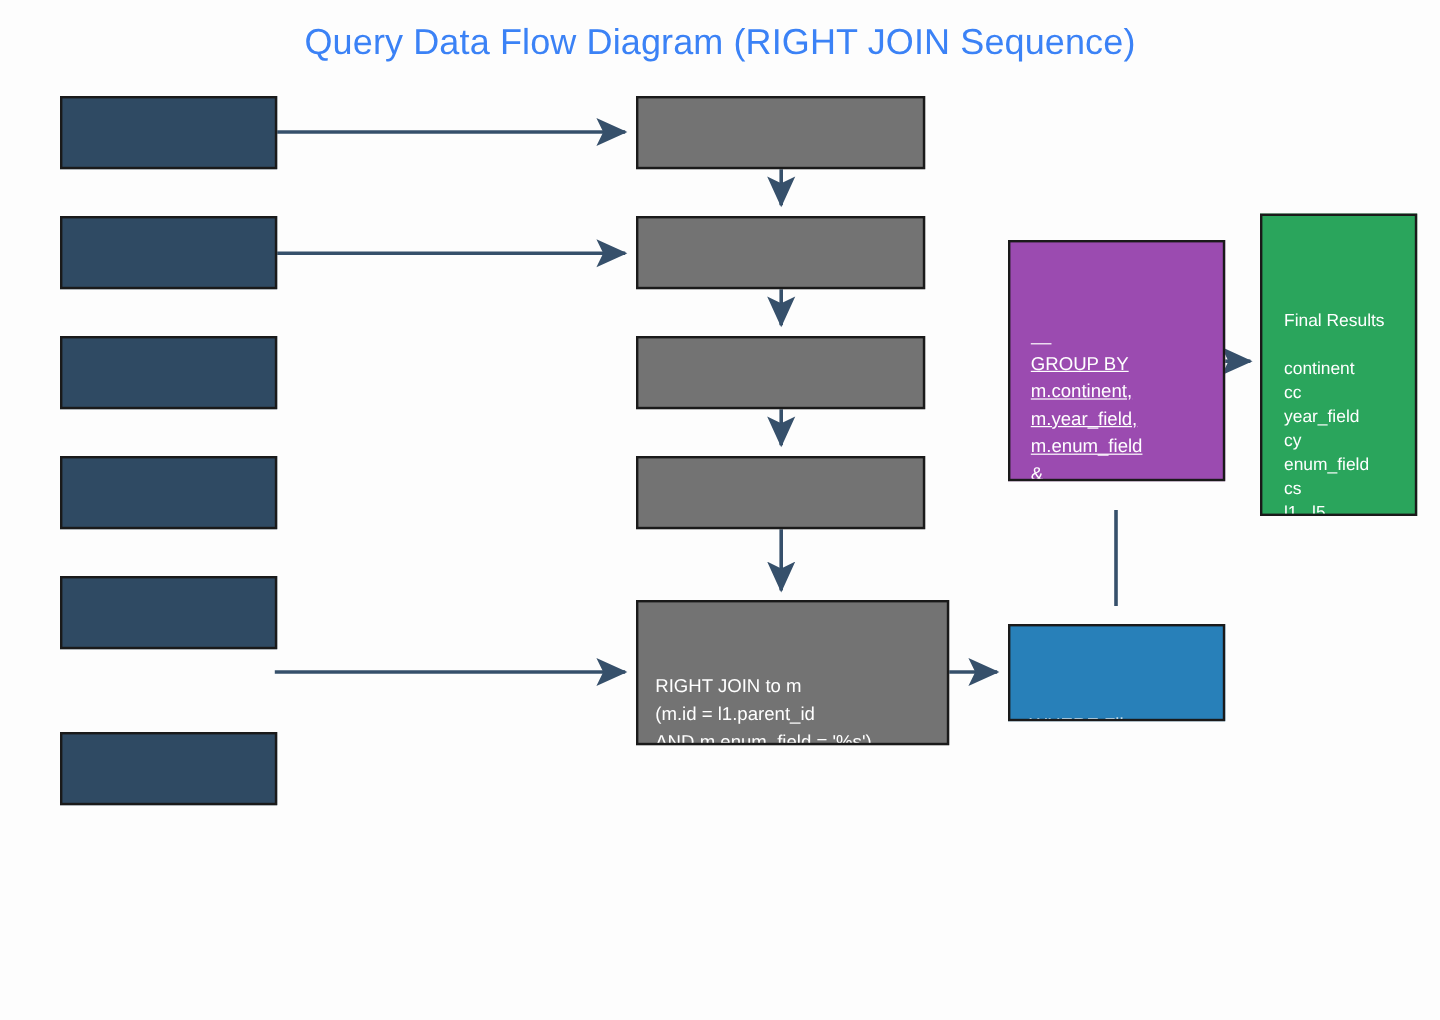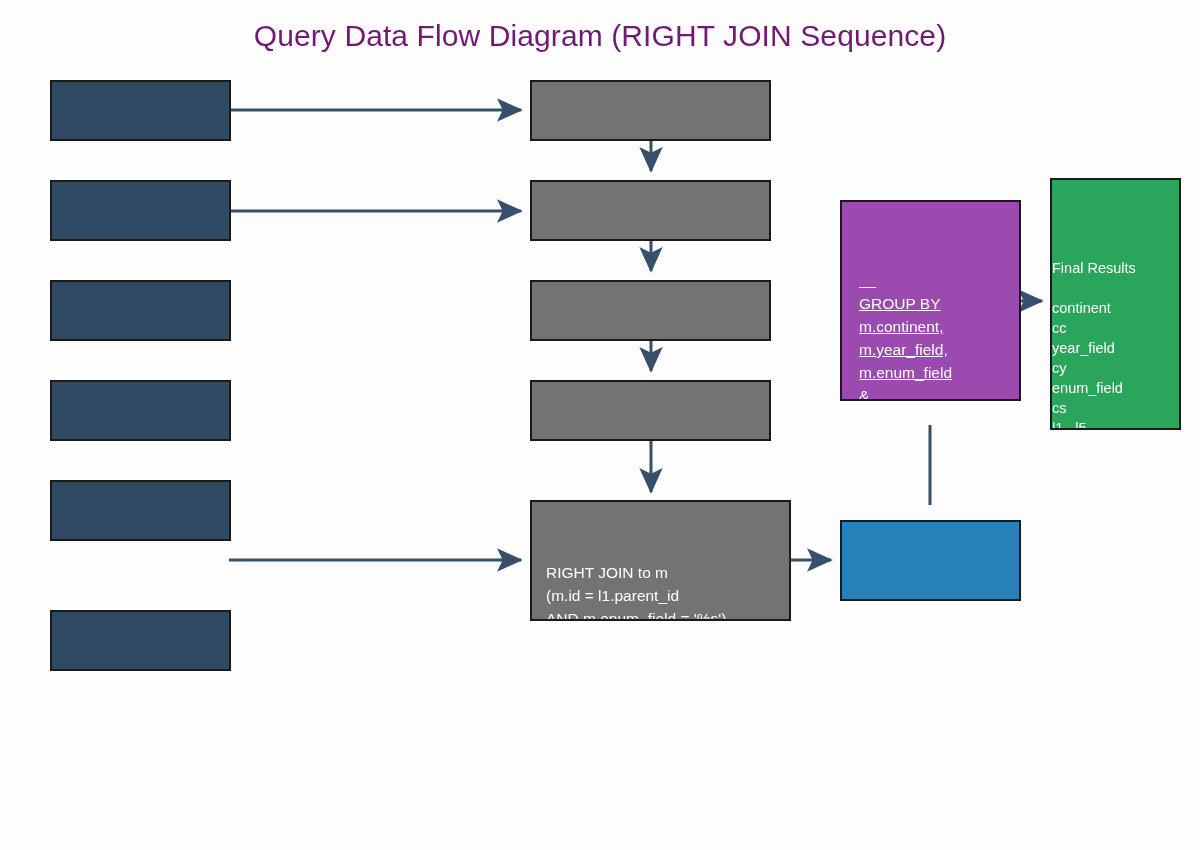--- a/index.html
+++ b/index.html
@@ -29,21 +29,21 @@
     pointer-events: none;
   }
   .title {
     position: absolute;
     left: 0;
     top: 19px;
     width: 1200px;
     text-align: center;
     font-size: 30px;
     font-weight: 500;
-    color: #701a75;
+    color: #3b82f6;
     letter-spacing: 0.1px;
     white-space: pre;
   }
   .node {
     position: absolute;
     box-sizing: border-box;
     border: 2px solid #1a1a1a;
     color: #ffffff;
     font-size: 15.5px;
     line-height: 23px;
@@ -66,21 +66,21 @@
     background: #9b4bb0;
     padding: 44px 14px 0 17px;
     text-decoration: underline;
   }
   .n-where {
     background: #2880b9;
     padding: 25px 14px 0 16px;
   }
   .n-result {
     background: #2aa55c;
-    padding: 38px 14px 0 0;
+    padding: 38px 14px 0 18px;
     font-size: 14.5px;
     line-height: 20px;
   }
 </style>
 </head>
 <body>
 
 <div id="canvas">
 
   <div class="title">Query Data Flow Diagram (RIGHT JOIN Sequence)</div>

